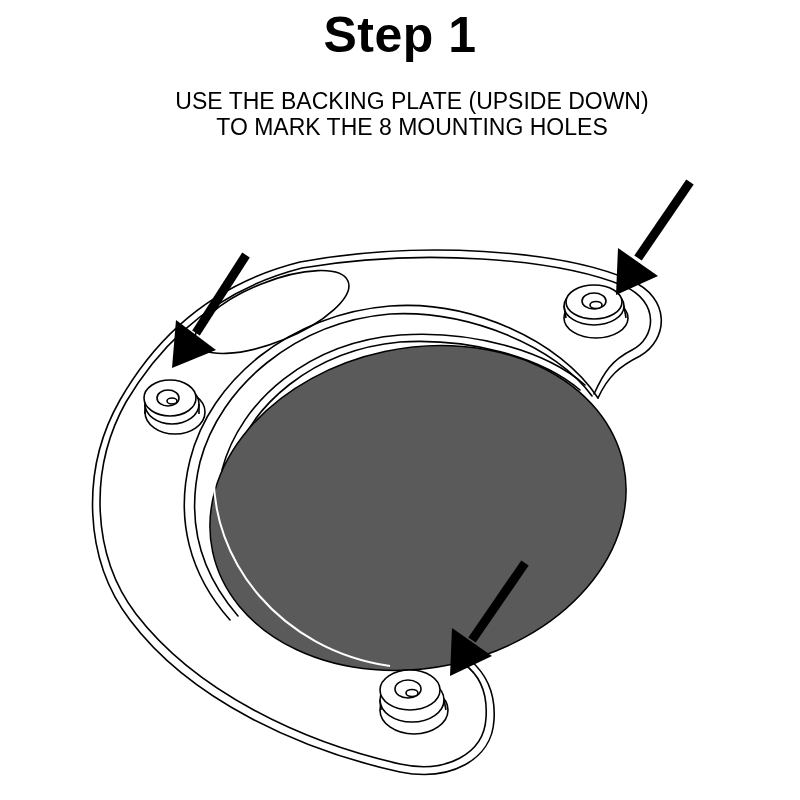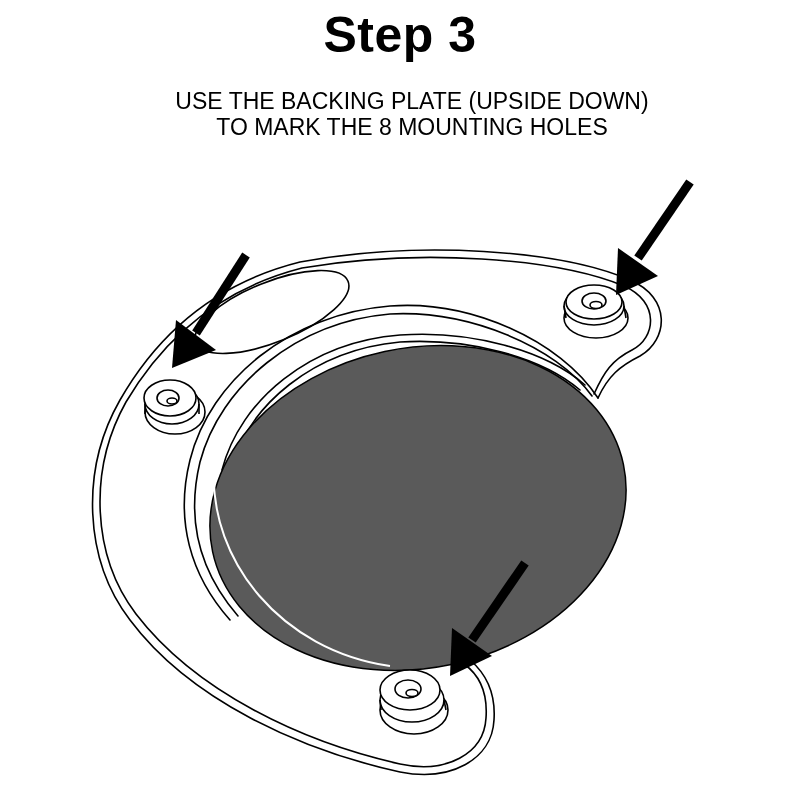--- a/index.html
+++ b/index.html
@@ -13,21 +13,21 @@
       position: absolute; left: 12px; top: 88px; width: 800px; text-align: center;
       font-family: "Liberation Sans", sans-serif; font-size: 23px;
       line-height: 26px; color: #000;
     }
     .caption div { white-space: nowrap; }
     svg.drawing { position: absolute; left: 0; top: 0; }
   </style>
 </head>
 <body>
 
-<div class="title">Step 3</div>
+<div class="title">Step 1</div>
 
 <div class="caption">
   <div>USE THE BACKING PLATE (UPSIDE DOWN)</div>
   <div>TO MARK THE 8 MOUNTING HOLES</div>
 </div>
 
 <svg class="drawing" width="800" height="800" viewBox="0 0 800 800">
   <g fill="none" stroke="#000" stroke-width="1.6" stroke-linejoin="round" stroke-linecap="round">
 
     <g>

